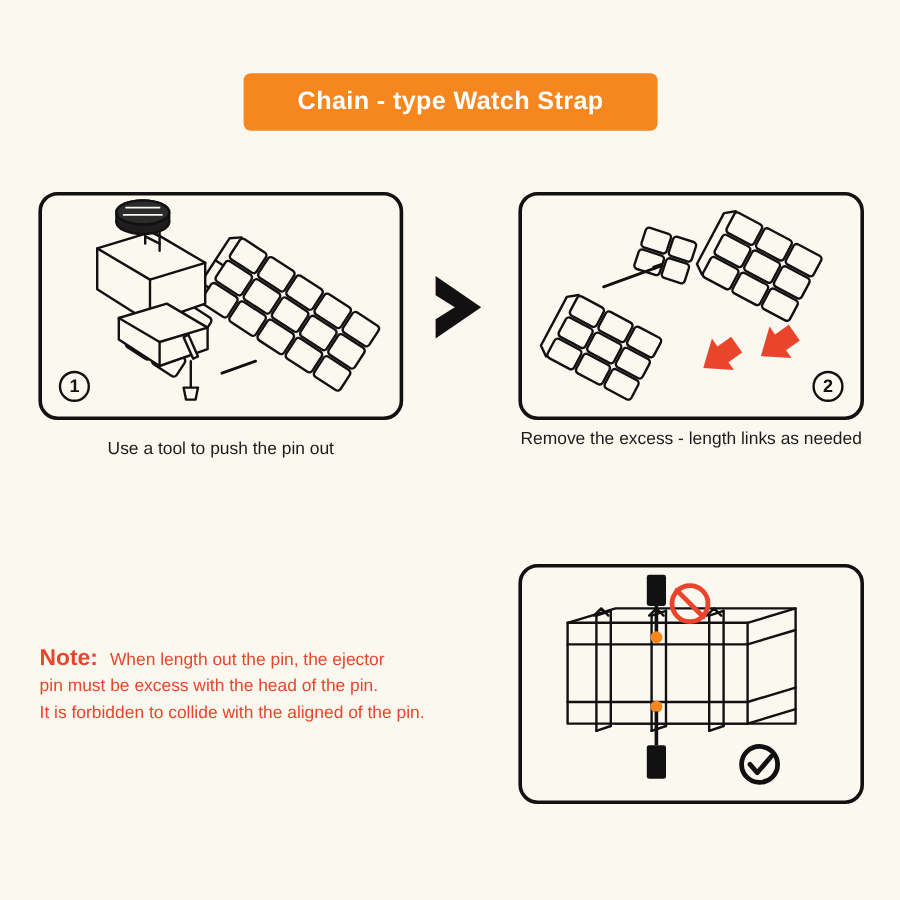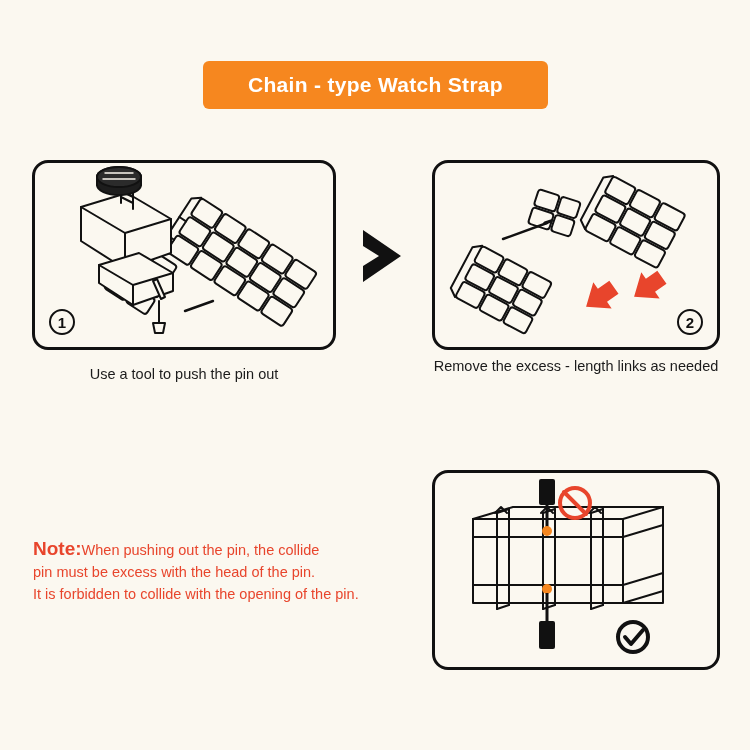--- a/index.html
+++ b/index.html
@@ -99,21 +99,21 @@
     top: 538px;
     width: 380px;
     color: #e8452c;
     font-size: 14.5px;
     line-height: 22px;
   }
   .note .note-label {
     font-size: 19px;
     font-weight: bold;
     color: #e8452c;
-    margin-right: 0;
+    margin-right: 10px;
   }
   .note .note-line {
     display: inline;
   }
 
   svg { display: block; }
 </style>
 </head>
 <body>
 
@@ -251,23 +251,23 @@
         <path d="M148 134 l20 -16 l0 8 l14 0 l0 16 l-14 0 l0 8 z" transform="rotate(-35 165 134)"></path>
       </g>
     </svg>
 
     <div class="step-number" id="step-num-2">2</div>
   </div>
 
   <div class="caption" id="caption-2">Remove the excess - length links as needed</div>
 
   <div class="note">
-    <span class="note-label">Note:</span><span class="note-line">When pushing out the pin, the collide</span><br>
+    <span class="note-label">Note:</span><span class="note-line">When length out the pin, the ejector</span><br>
     <span class="note-line">pin must be excess with the head of the pin.</span><br>
-    <span class="note-line">It is forbidden to collide with the opening of the pin.</span>
+    <span class="note-line">It is forbidden to collide with the aligned of the pin.</span>
   </div>
 
   <div class="panel" id="panel-3">
     <svg width="282" height="194" viewBox="0 0 282 194">
       <g fill="none" stroke="#111" stroke-width="2" stroke-linejoin="round" stroke-linecap="round">
 
         <path d="M38 46 l40 -12 l150 0 l0 96 l-150 0 z" fill="#fbf8f0"></path>
         <path d="M38 46 l150 0 l0 84 l-150 0 z" fill="#fbf8f0"></path>
         <path d="M188 46 l40 -12 M188 130 l40 -12"></path>
 

